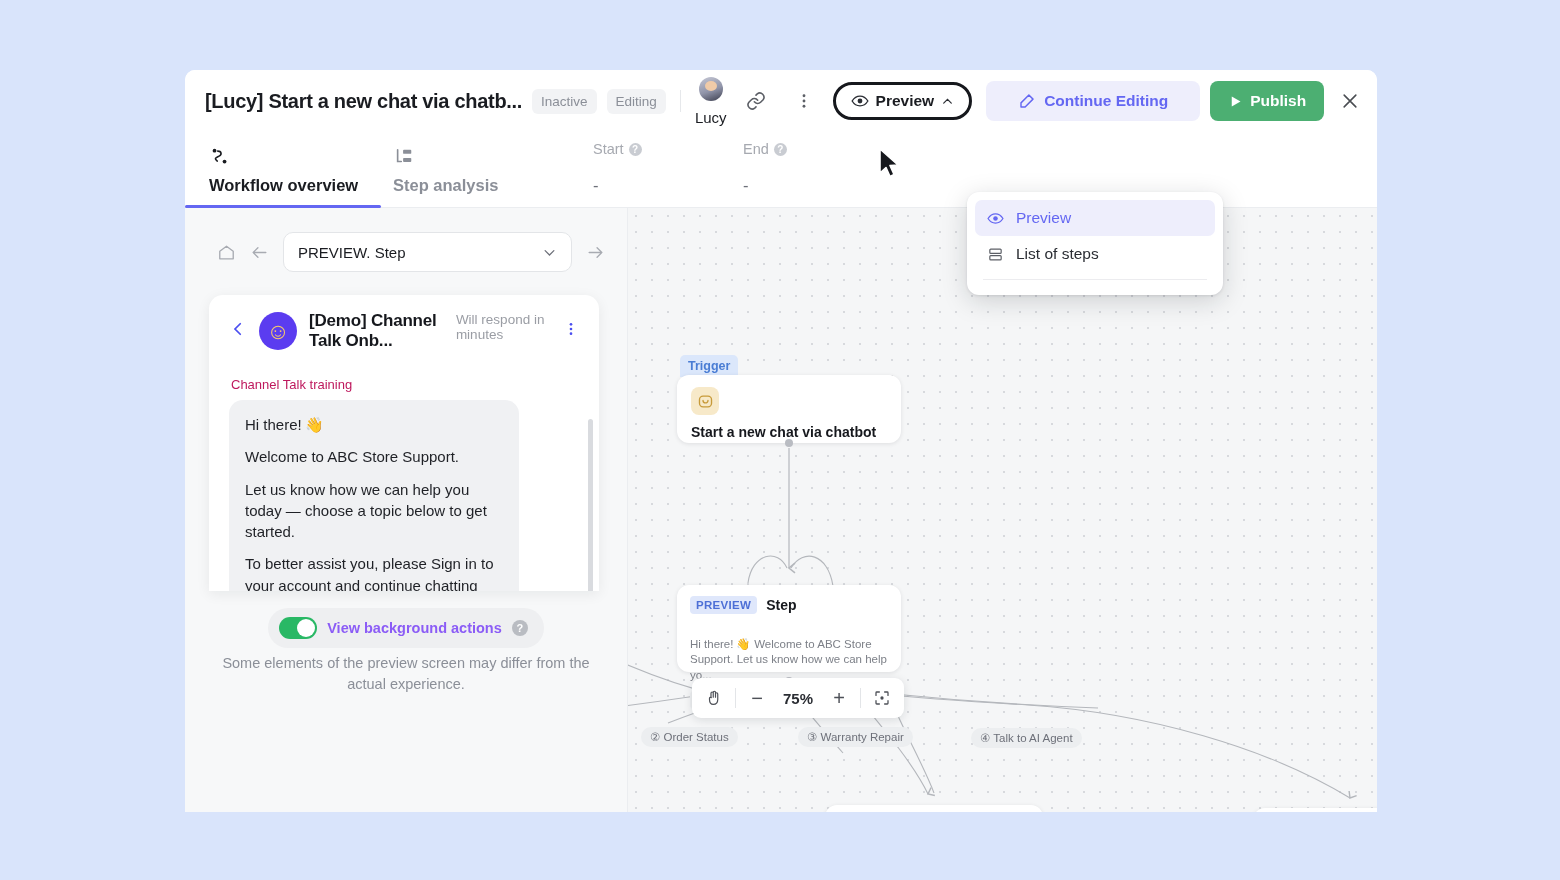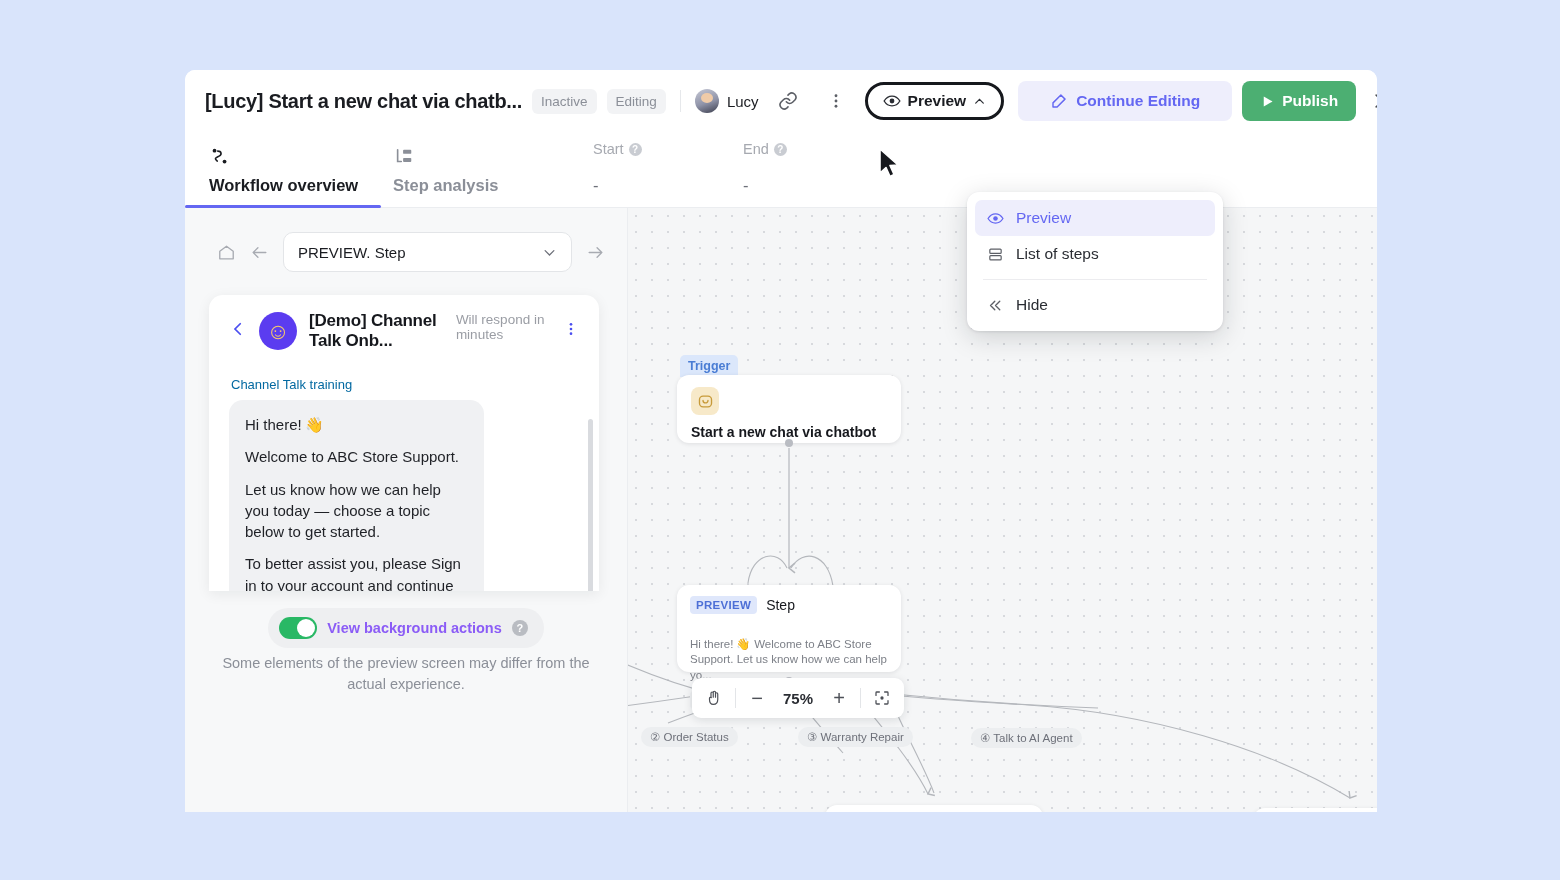--- a/index.html
+++ b/index.html
@@ -43,21 +43,21 @@
     background: #f2f3f5;
     color: #8b8f98;
     font-size: 13.5px;
     padding: 5px 9px;
     border-radius: 6px;
     white-space: nowrap;
   }
   .hdr-divider {
     width: 1px; height: 22px; background: #e6e8eb; margin: 0 14px;
   }
-  .user-chip { display: flex; align-items: center; gap: 8px; }
+  .user-chip { display: flex; align-items: center; gap: 8px; flex-direction: column; }
   .avatar-sm {
     width: 24px; height: 24px; border-radius: 50%;
     background: linear-gradient(160deg,#c7c9d6 0%,#8f93a8 55%,#3b3d4d 100%);
     position: relative; overflow: hidden; flex: none;
   }
   .avatar-sm::after {
     content:""; position:absolute; left:6px; top:4px;
     width:12px; height:10px; border-radius:50%; background:#f0cba8;
   }
   .user-name { font-size: 15px; color: #1a1c21; font-weight: 500; }
@@ -197,24 +197,24 @@
   .bot-avatar {
     width: 38px; height: 38px; border-radius: 50%;
     background:#5b3cf0; flex:none;
     display:flex;align-items:center;justify-content:center;
     font-size: 23px; line-height:1;
   }
   .bot-title { font-size: 17px; font-weight: bold; color:#16181d; letter-spacing:-.2px;}
   .bot-sub { font-size: 13.5px; color:#9a9da4; margin-top:1px;}
   .kebab-v { margin-left:auto; color:#4b4ef0; padding-right:6px;}
   .chat-body { position: relative; padding: 12px 20px 0 20px; }
-  .chat-label { font-size: 13px; color:#0369a1; margin: 6px 0 8px 2px;}
+  .chat-label { font-size: 13px; color:#be185d; margin: 6px 0 8px 2px;}
   .bubble {
     background:#f0f1f3; border-radius: 14px;
-    padding: 14px 16px; width: 255px;
+    padding: 14px 16px; width: 290px;
     font-size: 15px; line-height: 1.42; color:#1f2126;
   }
   .bubble p { margin-bottom: 11px; }
   .bubble p:last-child { margin-bottom: 0; }
   .chat-scroll {
     position:absolute; right:6px; top:60px;
     width: 5px; height: 200px; border-radius: 3px; background:#d9dbdf;
   }
   .toggle-row {
     position:absolute; left:0; right:0; top: 400px;
@@ -270,21 +270,21 @@
     width: 28px;height:28px;border-radius:8px;background:#f7e9c9;
     display:flex;align-items:center;justify-content:center;
   }
   .trig-title { font-size: 14px; font-weight:bold; color:#16181d; margin-top: 9px;}
 
   .node-step { left: 49px; top: 377px; width: 224px; height: 87px; padding: 11px 13px; }
   .badge-preview {
     background:#dfe7fb; color:#4d6fd6; font-size:11.5px; font-weight:bold;
     padding:3px 6px; border-radius:4px; letter-spacing:.3px;
   }
-  .step-name { font-size: 14px; font-weight:normal; color:#16181d; }
+  .step-name { font-size: 14px; font-weight:bold; color:#16181d; }
   .step-desc { font-size:11.5px; color:#7d8088; line-height:1.33; margin-top:23px;}
   .tagrow { display:flex; gap:6px; margin-top:8px; }
   .mini-tag {
     background:#eeeff1; color:#4d5057; font-size:11px;
     padding:3px 6px; border-radius:4px; white-space:nowrap;
   }
 
   .node-bottom { left: 197px; top: 597px; width: 218px; height: 66px; }
   .node-right { left: 625px; top: 600px; width: 180px; height: 80px; padding: 11px 13px; }
 
@@ -599,28 +599,20 @@
       <div class="dd-item">
         <span style="display:flex;color:#5c5f66;">
           <svg width="17" height="17" viewBox="0 0 24 24" fill="none" stroke="currentColor" stroke-width="1.7">
             <rect x="4" y="4.5" width="16" height="6" rx="1.3"></rect>
             <rect x="4" y="13.5" width="16" height="6" rx="1.3"></rect>
           </svg>
         </span>
         <span>List of steps</span>
       </div>
       <div class="dd-sep"></div>
-      <div class="dd-item">
-        <span style="display:flex;color:#5c5f66;">
-          <svg width="17" height="17" viewBox="0 0 24 24" fill="none" stroke="currentColor" stroke-width="1.9" stroke-linecap="round" stroke-linejoin="round">
-            <path d="M11 6l-6 6 6 6M18 6l-6 6 6 6"></path>
-          </svg>
-        </span>
-        <span>Hide</span>
-      </div>
     </div>
   </div>
 
   <div class="cursor">
     <svg width="24" height="32" viewBox="0 0 24 32">
       <path d="M2 1 L2 25 L8 19.5 L12 28.5 L16 26.5 L12 17.5 L20 17 Z" fill="#16181d" stroke="#fff" stroke-width="1.6" stroke-linejoin="round"></path>
     </svg>
   </div>
 </div>
 

